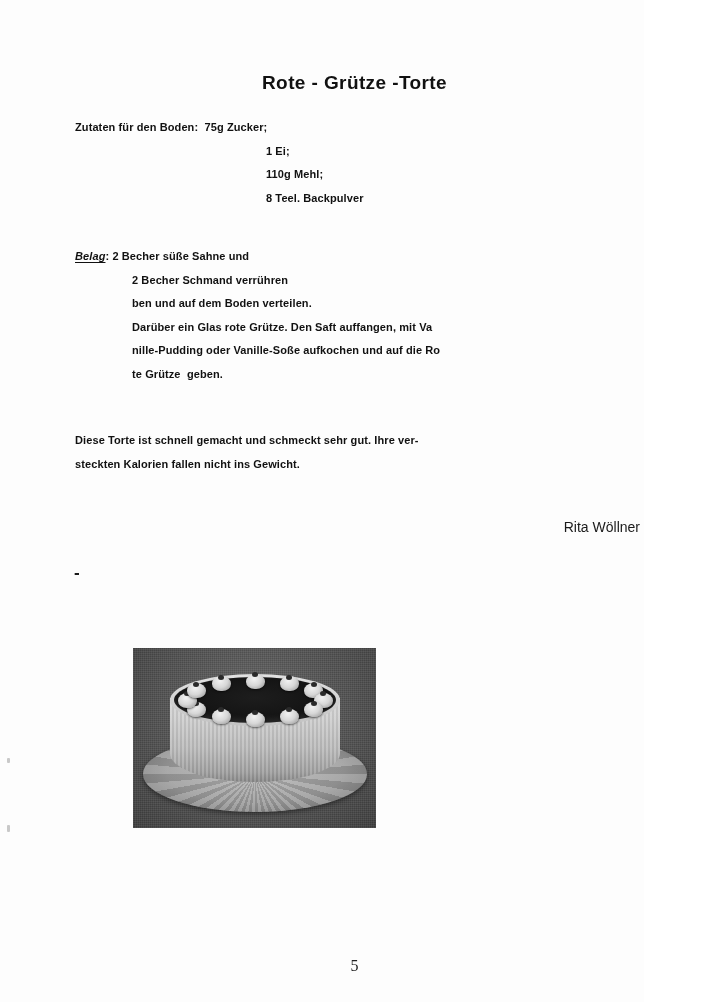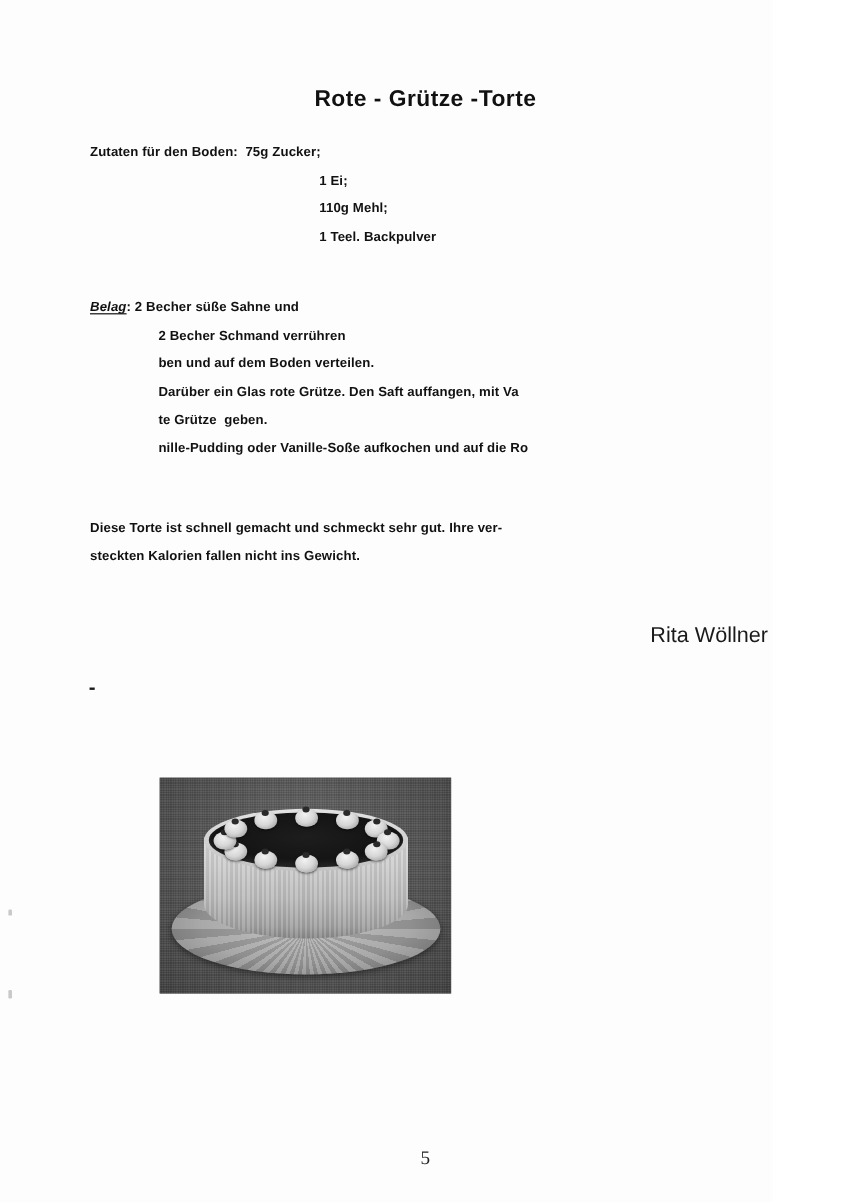--- a/index.html
+++ b/index.html
@@ -61,21 +61,21 @@
     font-style: italic;
   }
 
   
   #signature {
     position: absolute;
     left: 75px;
     top: 519px;
     width: 565px;
     text-align: right;
-    font-size: 18px;
+    font-size: 14px;
     font-weight: normal;
     color: #1a1a1a;
   }
 
   
   #stray-dash {
     position: absolute;
     left: 74px;
     top: 563px;
     font-size: 17px;
@@ -210,30 +210,30 @@
 <body>
 
 <div id="page">
 
   <div id="title">Rote - Grütze -Torte</div>
 
   <div class="block" id="ingredients">
     <div class="line">Zutaten für den Boden:  75g Zucker;</div>
     <div class="line indent">1 Ei;</div>
     <div class="line indent">110g Mehl;</div>
-    <div class="line indent">1 Teel. Backpulver</div>
+    <div class="line indent">8 Teel. Backpulver</div>
   </div>
 
   <div class="block" id="belag">
     <div class="line"><span class="u">Belag</span><span>: 2 Becher süße Sahne und</span></div>
     <div class="line indent2">2 Becher Schmand verrühren</div>
     <div class="line indent2">ben und auf dem Boden verteilen.</div>
     <div class="line indent2">Darüber ein Glas rote Grütze. Den Saft auffangen, mit Va</div>
+    <div class="line indent2">nille-Pudding oder Vanille-Soße aufkochen und auf die Ro</div>
     <div class="line indent2">te Grütze  geben.</div>
-    <div class="line indent2">nille-Pudding oder Vanille-Soße aufkochen und auf die Ro</div>
   </div>
 
   <div class="block" id="closing">
     <div class="line">Diese Torte ist schnell gemacht und schmeckt sehr gut. Ihre ver-</div>
     <div class="line">steckten Kalorien fallen nicht ins Gewicht.</div>
   </div>
 
 
   <div id="signature">Rita Wöllner</div>
 

